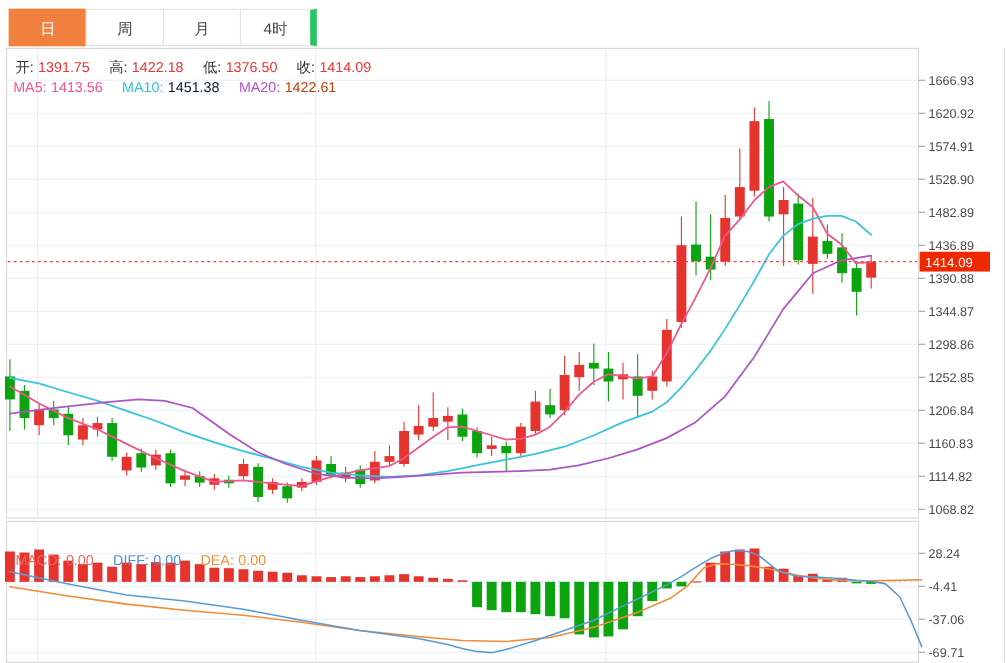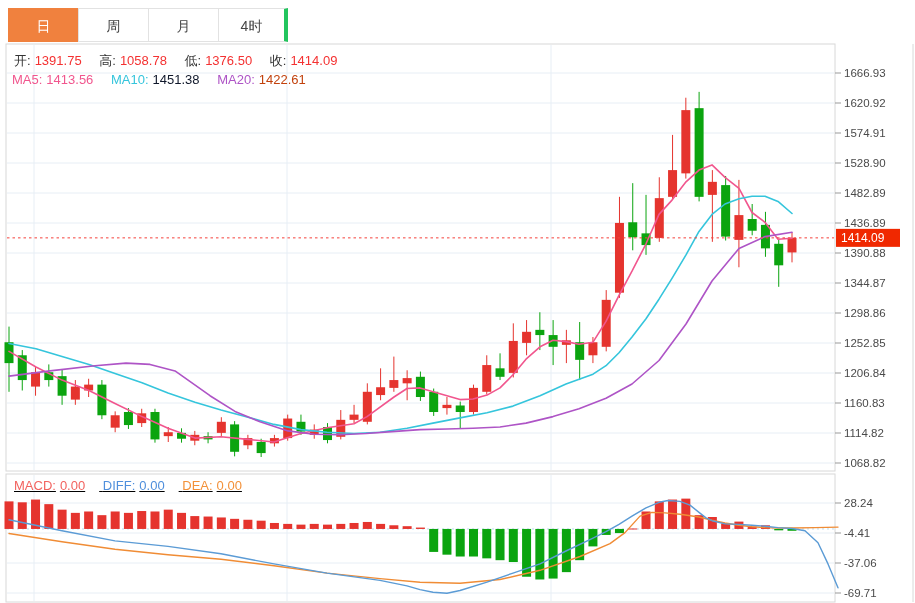--- a/index.html
+++ b/index.html
@@ -1,21 +1,21 @@
 <!DOCTYPE html>
 <html><head>
 <meta charset="utf-8">
 <style>
   html,body{margin:0;padding:0;background:#fff;width:915px;height:603px;overflow:hidden;
     font-family:"Liberation Sans","DejaVu Sans",sans-serif;}
   #stage{position:relative;width:915px;height:603px;background:#fff;}
   .tabbar{position:absolute;left:8px;top:8px;height:36px;display:flex;z-index:5;}
   .tab{width:70px;height:34px;line-height:34px;text-align:center;font-size:14px;color:#444;
     background:#fff;border:1px solid #e2e2e2;border-right:none;box-sizing:border-box;cursor:pointer;}
-  .tab:last-child{border-right:4px solid #22c55e;}
+  .tab:last-child{border-right:6px solid #22c55e;}
   .tab.active{background:#f0813e;border-color:#f0813e;color:#fff;}
   .legend{position:absolute;z-index:4;font-size:13px;white-space:nowrap;}
   .legend span{margin-right:4px;}
   .legend .gap{margin-right:14px;margin-top:24px;}
   .lbl{color:#333;}
   .red{color:#f43131;}
   svg{position:absolute;left:0;top:0;}
   svg text{font-family:"Liberation Sans","DejaVu Sans",sans-serif;}
 </style>
 </head>
@@ -24,32 +24,32 @@
 
   <div class="tabbar">
     <div class="tab active">日</div>
     <div class="tab">周</div>
     <div class="tab">月</div>
     <div class="tab">4时</div>
   </div>
 
   <div class="legend" style="left:14px;top:52px;">
     <span class="lbl">开:</span><span class="red gap">1391.75</span>
-    <span class="lbl">高:</span><span class="red gap">1058.78</span>
+    <span class="lbl">高:</span><span class="red gap">1422.18</span>
     <span class="lbl">低:</span><span class="red gap">1376.50</span>
     <span class="lbl">收:</span><span class="red">1414.09</span>
   </div>
 
   <div class="legend" style="left:12px;top:72px;">
     <span style="color: rgb(241, 86, 142);">MA5:</span><span class="gap" style="color: rgb(241, 86, 142); text-align: right;">1413.56</span>
     <span style="color: rgb(53, 197, 220);">MA10:</span><span class="gap" style="color: #0f172a;">1451.38</span>
     <span style="color: rgb(174, 84, 198);">MA20:</span><span style="color: #c2410c;">1422.61</span>
   </div>
 
-  <div class="legend" style="left:14px;top:478px;text-decoration:underline;">
+  <div class="legend" style="left:14px;top:502px;">
     <span style="color: rgb(242, 99, 95);">MACD:</span><span class="gap" style="color: rgb(242, 99, 95);">0.00</span>
     <span style="color: rgb(79, 143, 220);">DIFF:</span><span class="gap" style="color: rgb(79, 143, 220);">0.00</span>
     <span style="color: rgb(243, 145, 57);">DEA:</span><span style="color: rgb(243, 145, 57);">0.00</span>
   </div>
 
   <svg id="chart-svg" width="915" height="603" viewBox="0 0 915 603">
       <g>
         <rect x="6" y="44" width="829" height="427" fill="none" stroke="#d8d8d8"></rect>
         <rect x="6" y="474" width="829" height="128" fill="none" stroke="#d8d8d8"></rect>
         <line x1="913" y1="44" x2="913" y2="602" stroke="#d8d8d8"></line>

